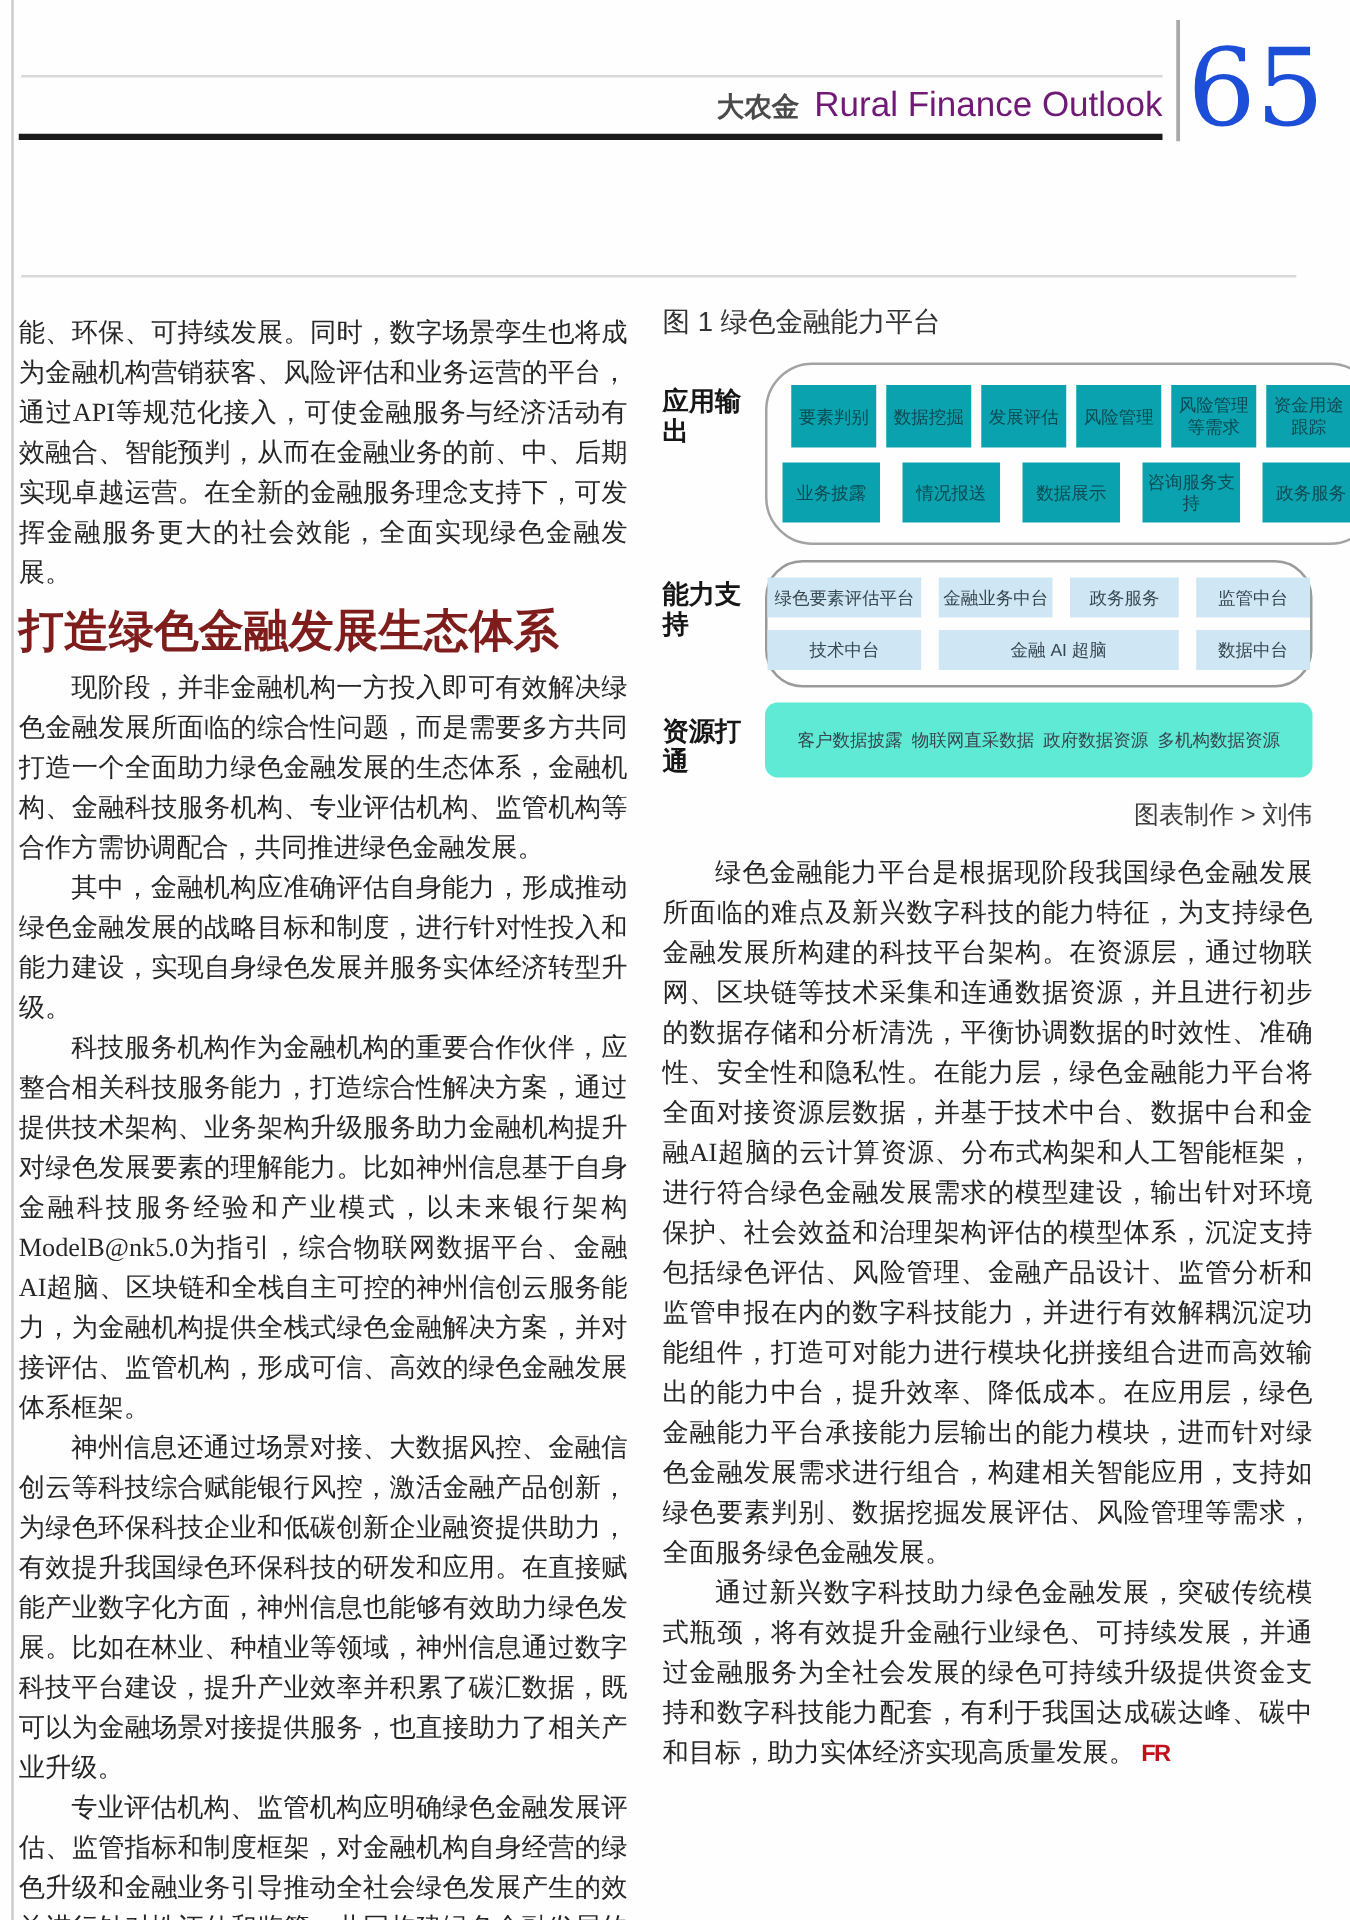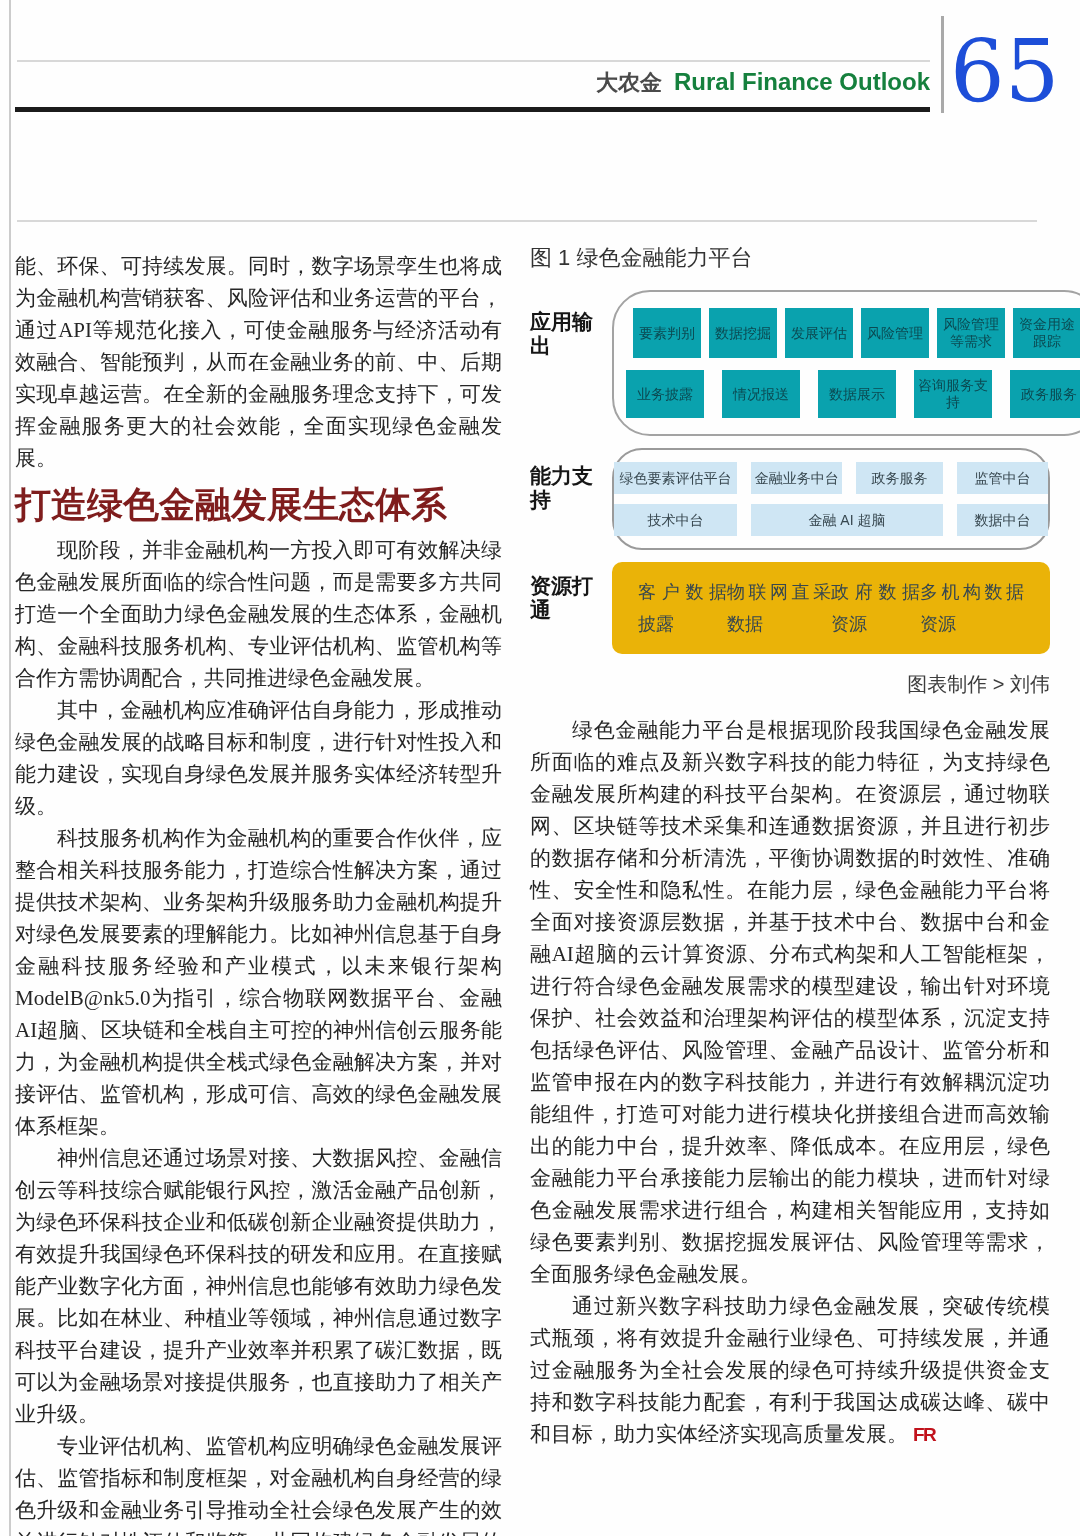--- a/index.html
+++ b/index.html
@@ -11,21 +11,21 @@
     overflow:hidden;
   }
   .left-edge{position:absolute;left:9px;top:0;bottom:0;width:2px;background:#cccccc;}
   
   .rule-top{position:absolute;left:17px;top:60px;width:913px;height:2px;background:#d8d8d8;}
   .header-line{
     position:absolute;left:15px;top:68px;width:915px;text-align:right;
     font-family:"Liberation Sans", sans-serif;white-space:nowrap;
   }
   .journal-cn{font-size:22px;color:#4a4a4a;font-weight:700;margin-right:12px;}
-  .journal-en{font-size:24px;color:#15803d;font-weight:700;letter-spacing:0;}
+  .journal-en{font-size:28px;color:#701a75;font-weight:400;letter-spacing:0;}
   .rule-black{position:absolute;left:15px;top:107px;width:915px;height:5px;background:#1b1b1b;}
   .vdiv{position:absolute;left:941px;top:16px;width:3px;height:97px;background:#a9a9a9;}
   .pagenum{
     position:absolute;left:950px;top:24px;width:120px;
     font-family:"DejaVu Serif", serif;font-size:86px;line-height:1.1;
     color:#1d4ed8;font-weight:500;
   }
   .rule-mid{position:absolute;left:17px;top:220px;width:1020px;height:2px;background:#d8d8d8;}
   
   .col{position:absolute;font-size:21px;line-height:32px;text-align:justify;}
@@ -75,24 +75,24 @@
   }
   .tealbox.w2{width:72px;min-height:44px;}
   .bluebox{
     background:#cfe6f4;color:#37474f;
     font-family:"Liberation Sans", sans-serif;font-size:14px;line-height:16px;
     padding:8px 2px;display:flex;align-items:center;justify-content:center;text-align:center;
     white-space:nowrap;
   }
   .ai-span{grid-column:2 / span 2;}
   .resource-bar{
-    background:#eab308;border-radius:10px;
+    background:#5eead4;border-radius:10px;
     display:flex;justify-content:space-between;align-items:center;
     padding:14px 26px;
-    font-family:"Liberation Sans", sans-serif;font-size:18px;color:#37474f;
+    font-family:"Liberation Sans", sans-serif;font-size:14px;color:#37474f;
   }
   .fig-credit{
     text-align:right;font-family:"Liberation Sans", sans-serif;
     font-size:20px;color:#3d3d3d;margin-top:14px;
   }
   .endmark{
     color:#c1121c;font-family:"Liberation Sans", sans-serif;
     font-weight:800;font-size:19px;letter-spacing:-1.5px;margin-left:5px;
   }
 </style>

